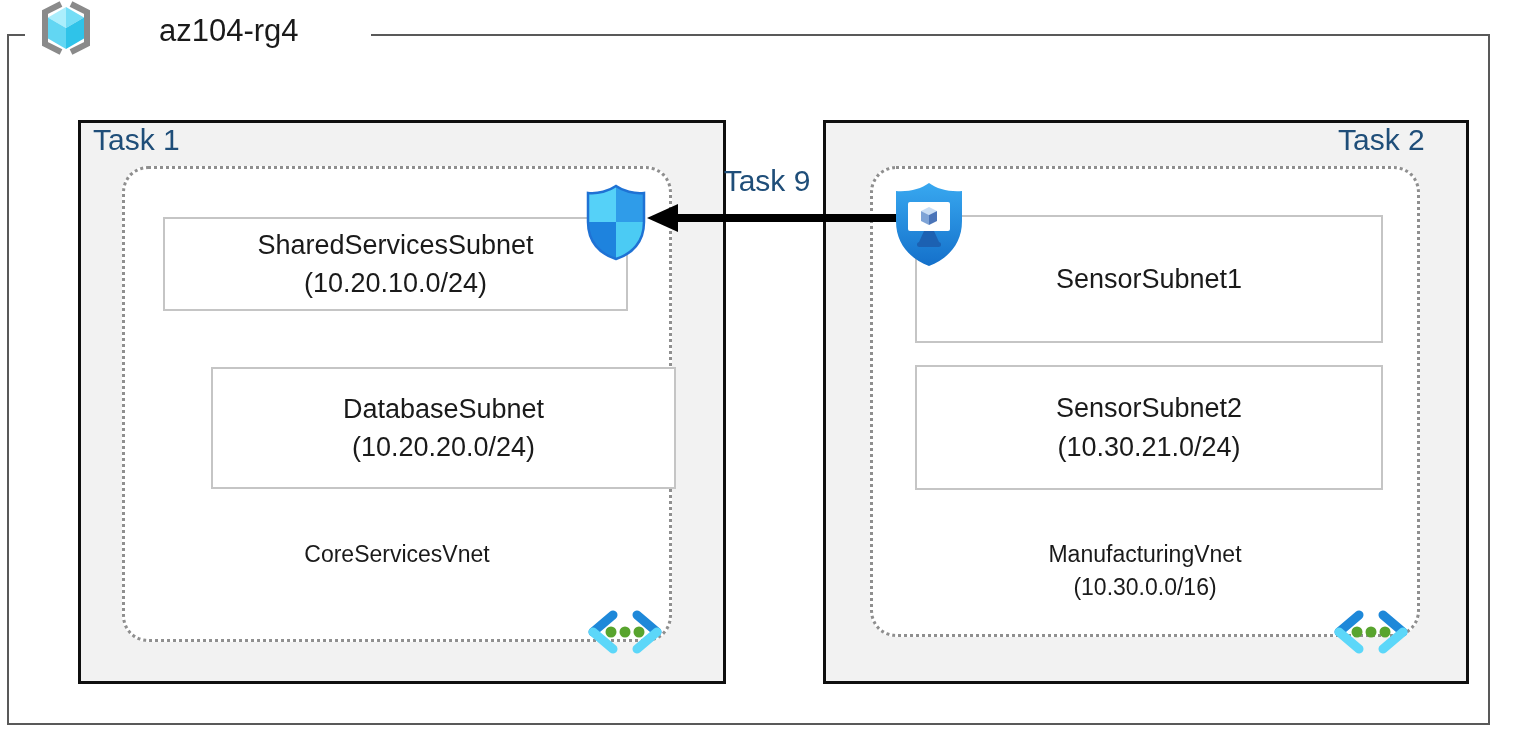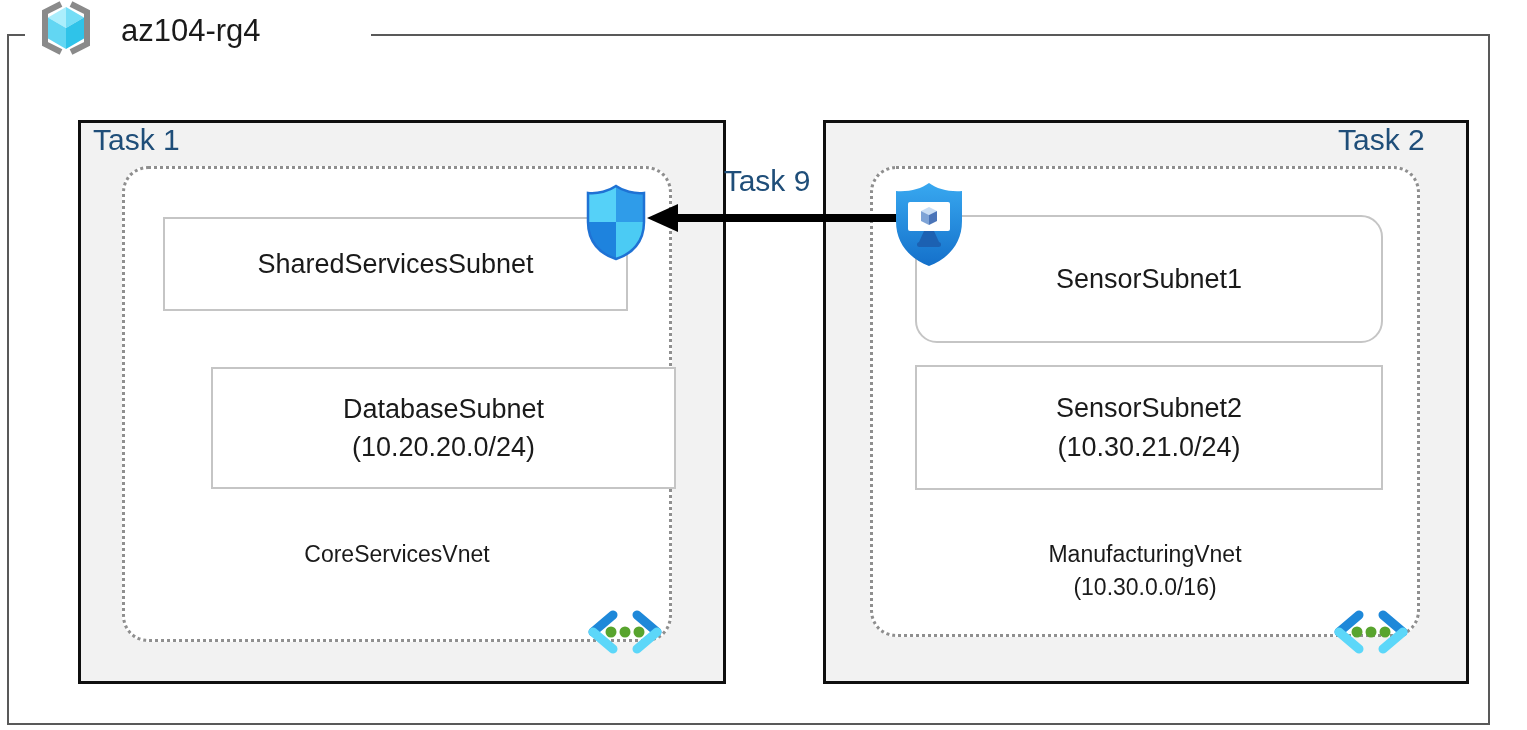--- a/index.html
+++ b/index.html
@@ -12,21 +12,21 @@
   
   .outer-frame{
     left:7px;top:34px;width:1479px;height:687px;
     border:2px solid #595959;background:#ffffff;z-index:0;
   }
   .rg-legend{
     left:25px;top:2px;width:346px;height:58px;background:#ffffff;
     display:flex;align-items:center;gap:22px;padding-left:8px;
     z-index:6;box-sizing:border-box;
   }
-  .rg-title{font-size:31px;color:#1a1a1a;white-space:nowrap;}
+  .rg-title{font-size:31px;color:#1a1a1a;white-space:nowrap;margin-left:38px;}
   
   .task-box{background:#f2f2f2;border:3px solid #0f0f0f;z-index:1;box-sizing:border-box;}
   .task-box.left{left:78px;top:120px;width:648px;height:564px;}
   .task-box.right{left:823px;top:120px;width:646px;height:564px;}
   .task-title{font-size:30px;font-weight:normal;color:#1f4e79;z-index:2;white-space:nowrap;}
   .task1-title{left:93px;top:123px;}
   .task2-title{left:1338px;top:123px;}
   .task3-title{left:702px;top:164px;width:130px;text-align:center;z-index:5;}
   
   .vnet-box{
@@ -36,21 +36,21 @@
   .vnet-box.left{left:122px;top:166px;width:550px;height:476px;}
   .vnet-box.right{left:870px;top:166px;width:550px;height:471px;}
   
   .subnet-box{
     background:#ffffff;border:2px solid #c5c5c5;z-index:2;box-sizing:border-box;
     display:flex;flex-direction:column;align-items:center;justify-content:center;
     font-size:27px;line-height:1.42;text-align:center;
   }
   .sub-l1{left:163px;top:217px;width:465px;height:94px;}
   .sub-l2{left:163px;top:367px;width:465px;height:122px;margin-left:48px;}
-  .sub-r1{left:915px;top:215px;width:468px;height:128px;border-radius:22px;}
+  .sub-r1{left:915px;top:215px;width:468px;height:128px;}
   .sub-r2{left:915px;top:365px;width:468px;height:125px;}
   
   .vnet-label{
     font-size:23px;line-height:1.42;text-align:center;z-index:2;
   }
   .vnet-label.left{left:122px;top:538px;width:550px;}
   .vnet-label.right{left:870px;top:538px;width:550px;}
   
   .vnet-icon{z-index:4;}
   .vnet-icon.left{left:588px;top:608px;}
@@ -78,20 +78,21 @@
   <span class="rg-title">az104-rg4</span>
 </div>
 
 <div class="abs task-box left"></div>
 <div class="abs task-title task1-title">Task 1</div>
 
 <div class="abs vnet-box left"></div>
 
 <div class="abs subnet-box sub-l1">
   <span>SharedServicesSubnet</span>
+  <span>(10.20.10.0/24)</span>
 </div>
 <div class="abs subnet-box sub-l2">
   <span>DatabaseSubnet</span>
   <span>(10.20.20.0/24)</span>
 </div>
 
 <div class="abs vnet-label left">
   <div>CoreServicesVnet</div>
 </div>
 

